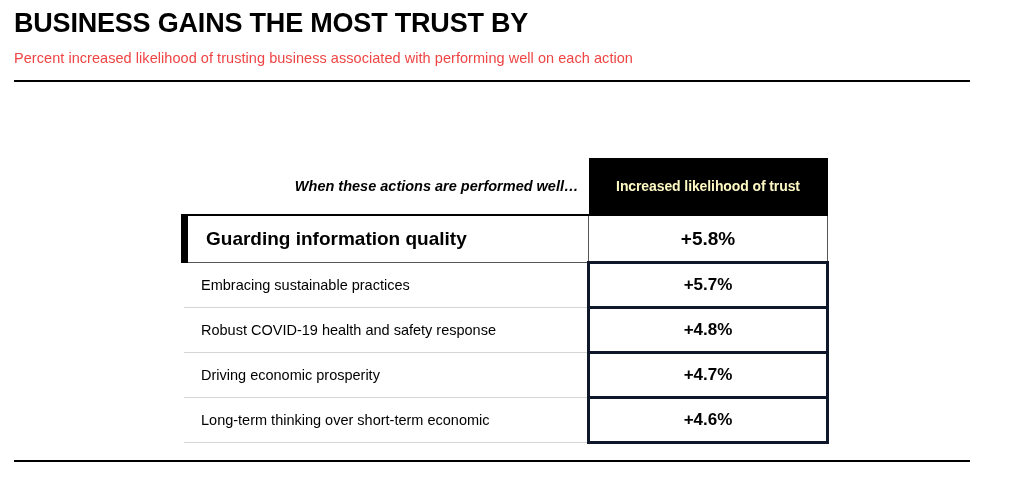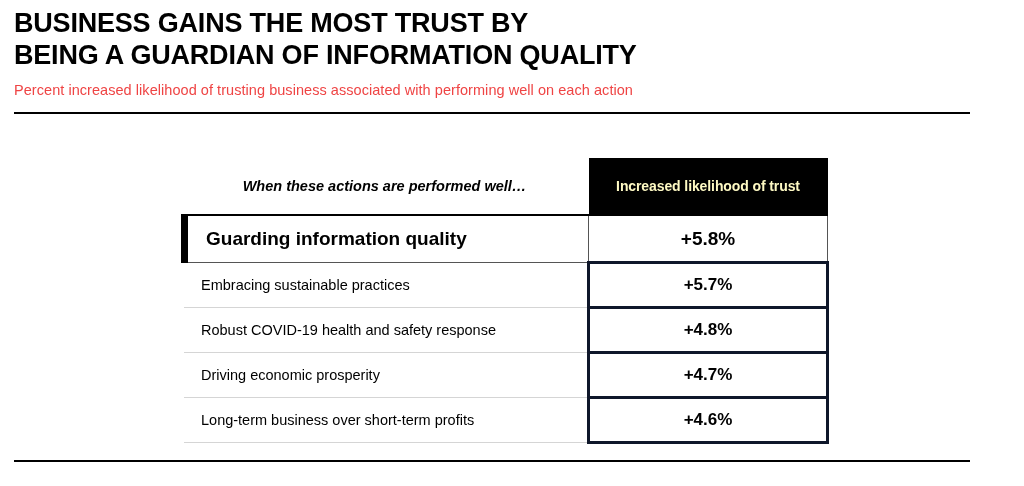--- a/index.html
+++ b/index.html
@@ -62,21 +62,21 @@
     width: 643px;
     table-layout: fixed;
   }
   table.data col.c-action { width: 404px; }
   table.data col.c-value  { width: 239px; }
 
   .hdr-action {
     font-size: 14.5px;
     font-style: italic;
     font-weight: bold;
-    text-align: center;
+    text-align: right;
     padding: 14px 10px 14px 6px;
     border: 0;
     background: #ffffff;
     vertical-align: middle;
     height: 28px;
   }
   .hdr-value {
     font-size: 14px;
     font-weight: bold;
     color: #fef9c3;
@@ -117,21 +117,20 @@
     border-top: 2px solid #000;
   }
 </style>
 </head>
 <body>
 
 <div class="slide">
 
   <h1 class="title">
     <span class="title-line">BUSINESS GAINS THE MOST TRUST BY</span>
-    <span class="title-line">BEING A GUARDIAN OF INFORMATION QUALITY</span>
   </h1>
 
   <div class="subtitle">Percent increased likelihood of trusting business associated with performing well on each action</div>
 
   <div class="rule-top"></div>
 
   <div class="table-wrap">
     <table class="data">
       <colgroup>
         <col class="c-action">
@@ -154,21 +153,21 @@
         </tr>
         <tr>
           <td class="action">Robust COVID-19 health and safety response</td>
           <td class="value">+4.8%</td>
         </tr>
         <tr>
           <td class="action">Driving economic prosperity</td>
           <td class="value">+4.7%</td>
         </tr>
         <tr>
-          <td class="action">Long-term business over short-term profits</td>
+          <td class="action">Long-term thinking over short-term economic</td>
           <td class="value">+4.6%</td>
         </tr>
       </tbody>
     </table>
   </div>
 
   <div class="rule-bottom"></div>
 
 </div>
 

